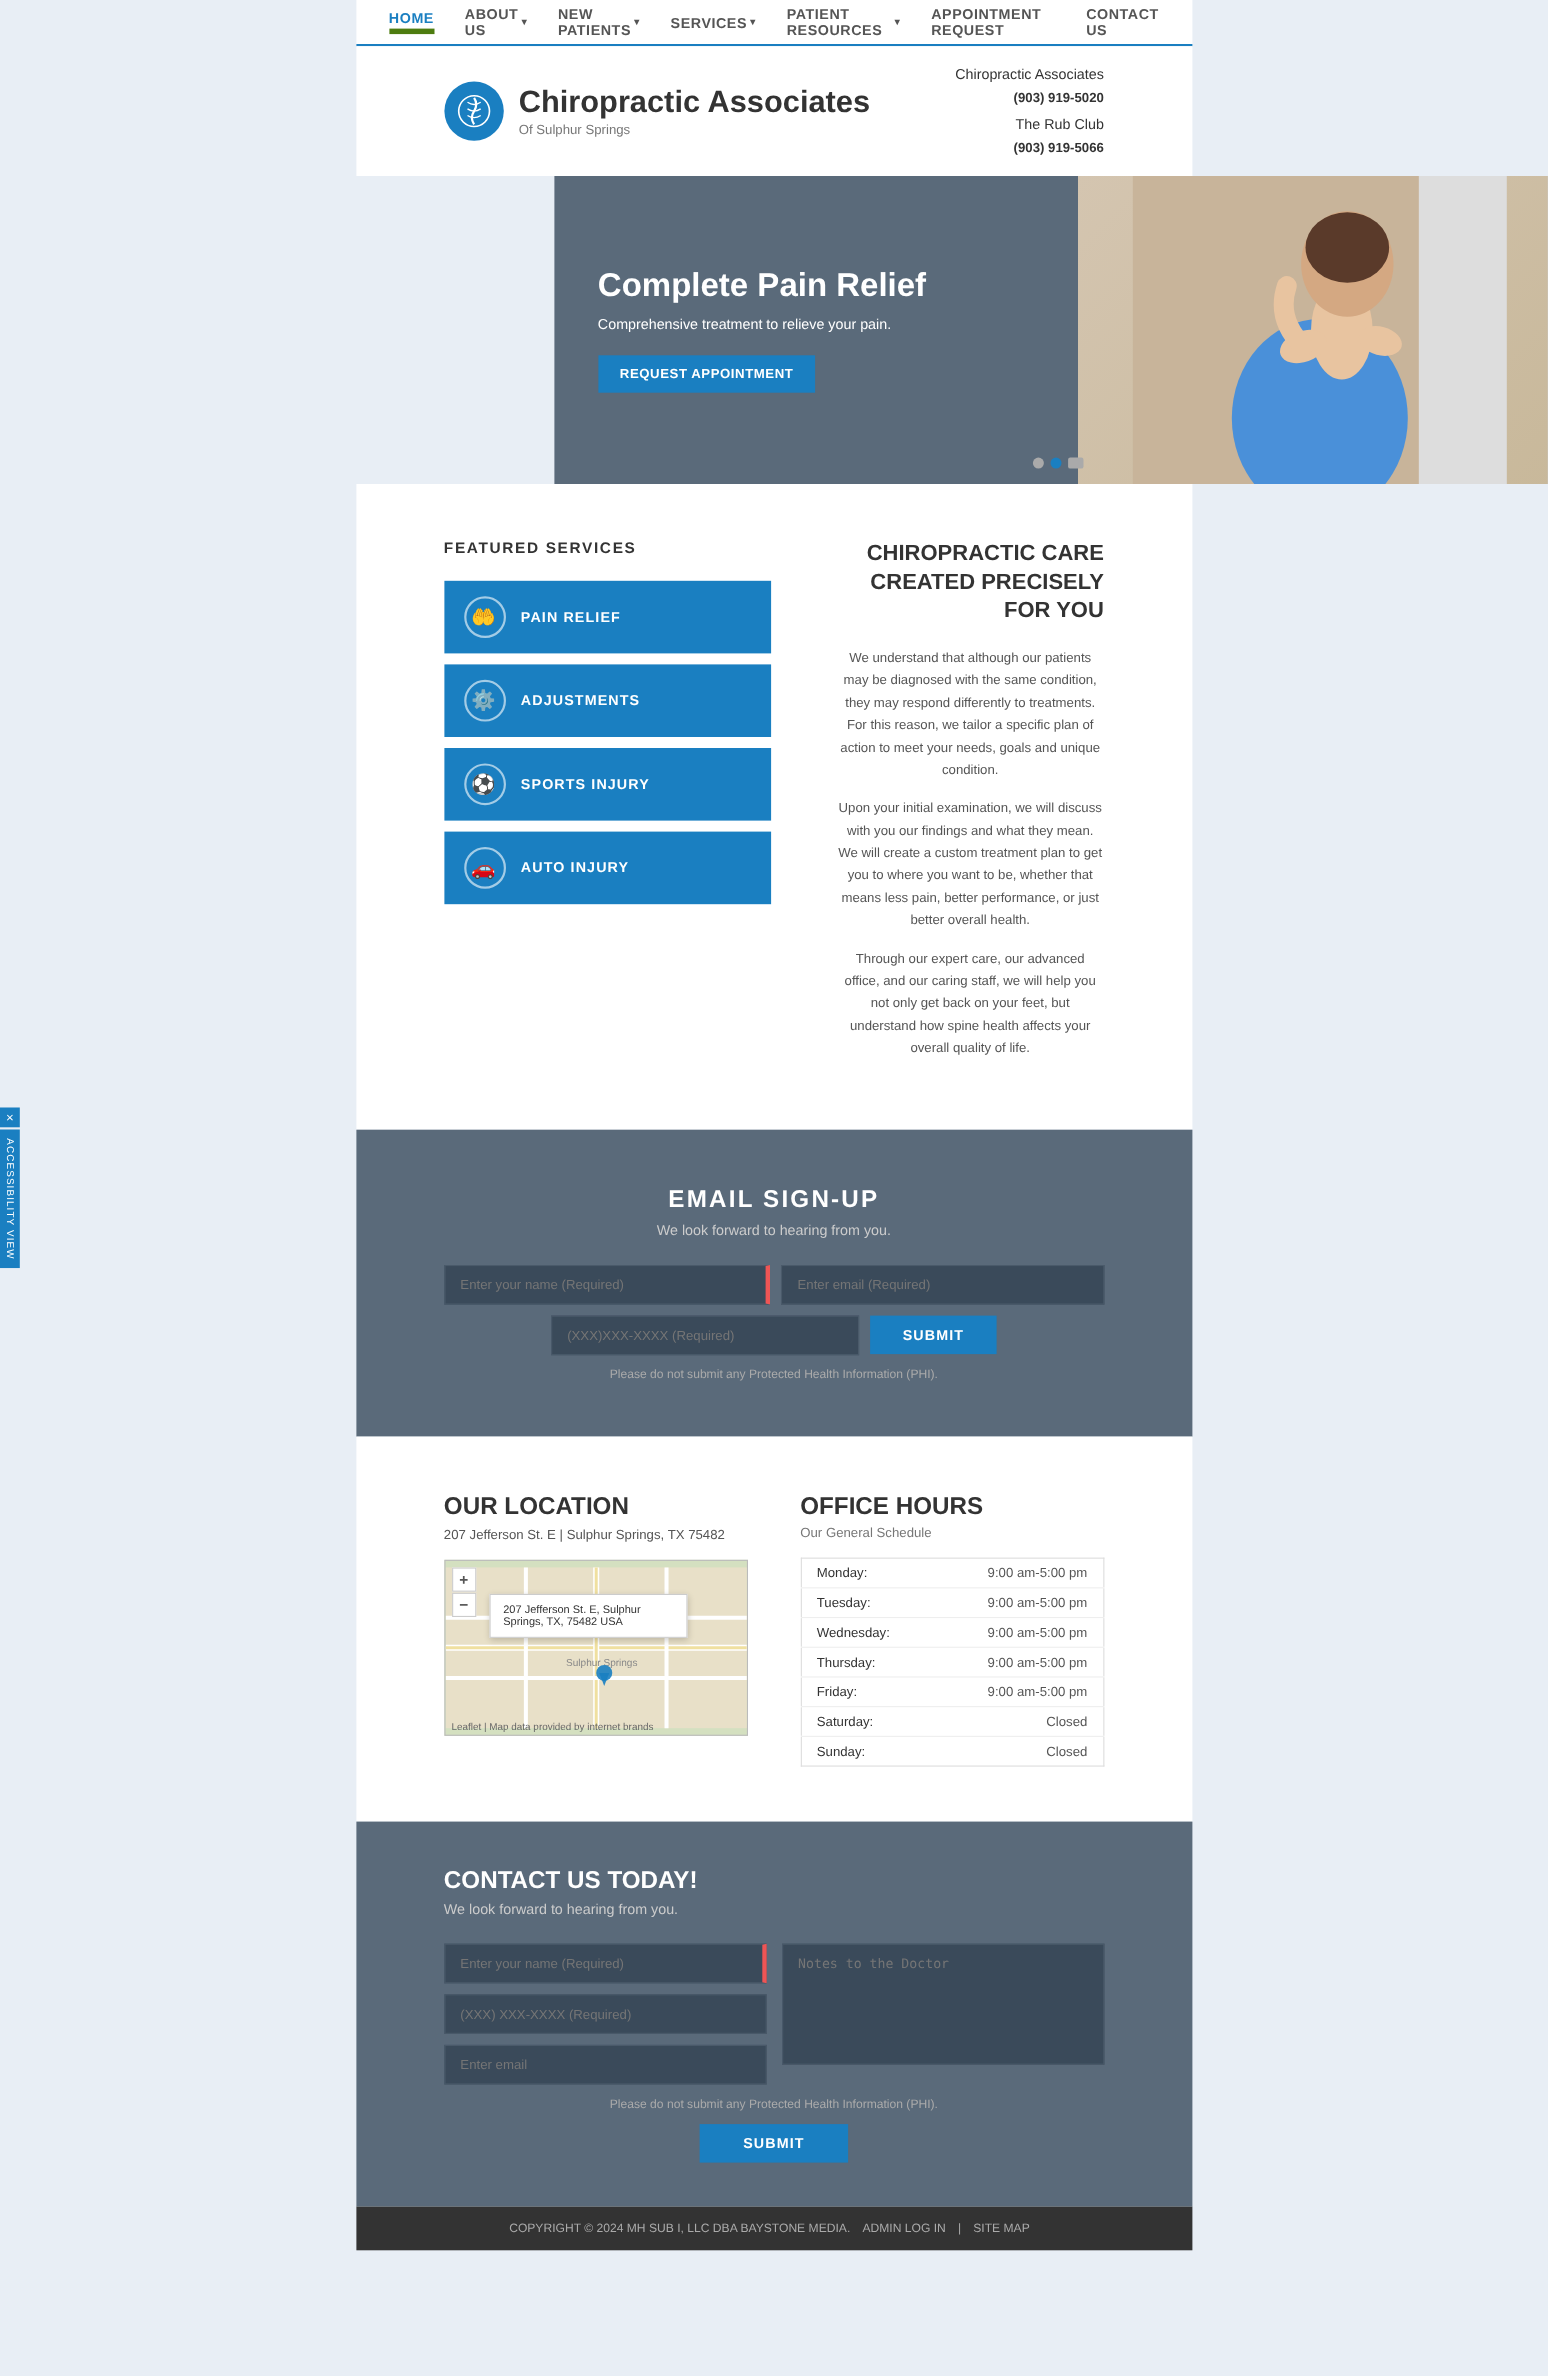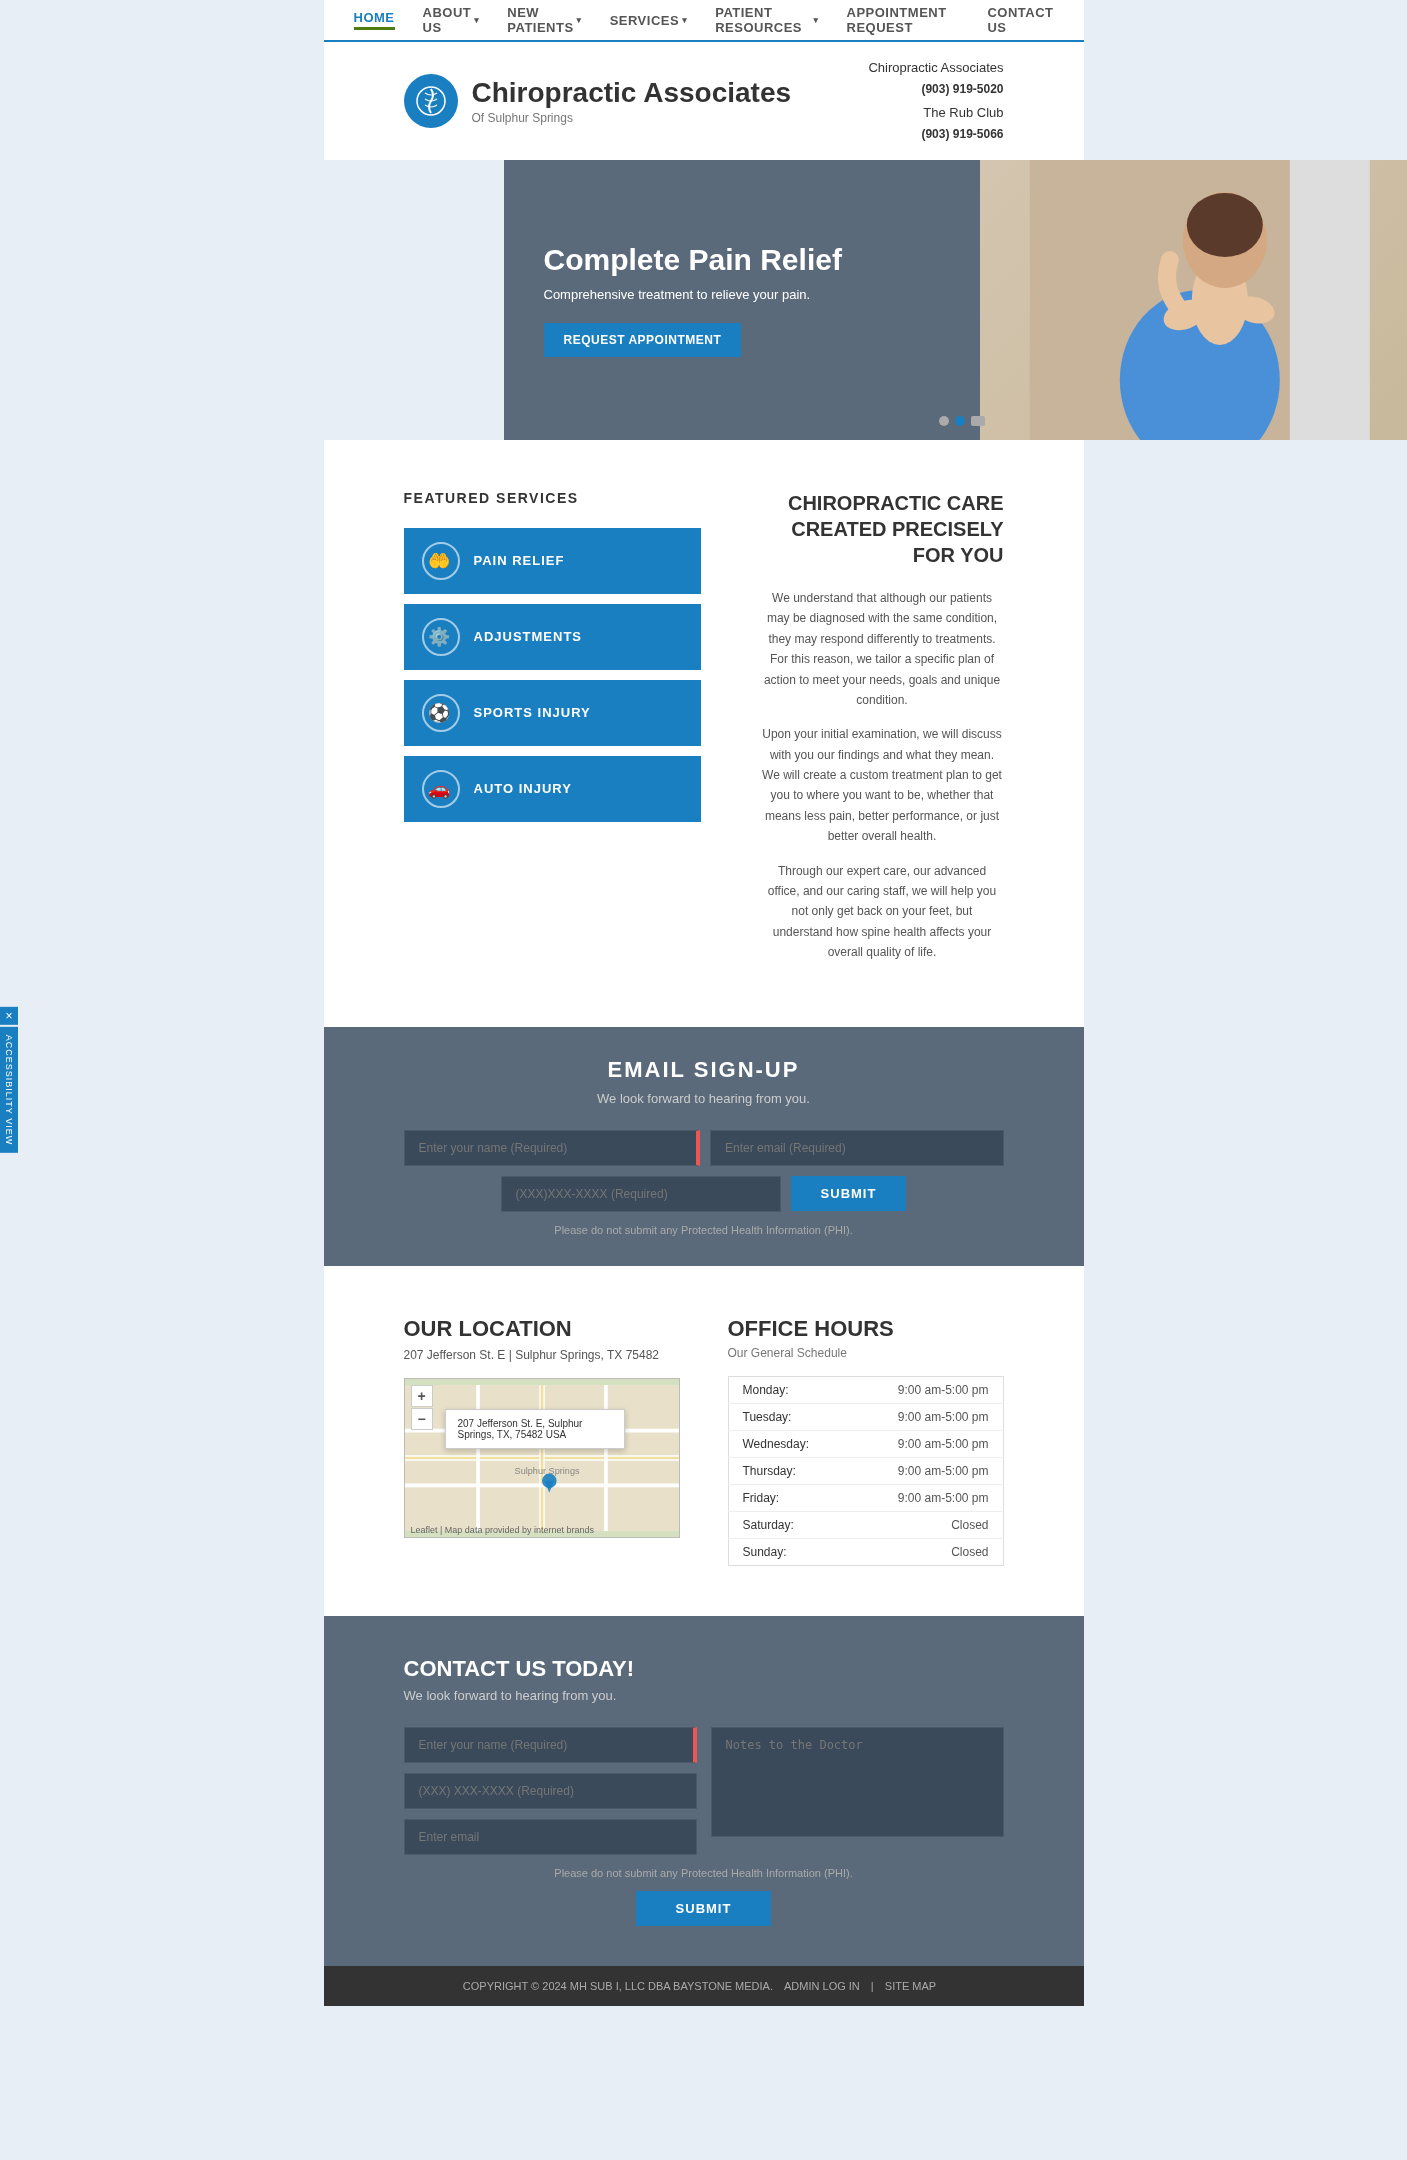--- a/index.html
+++ b/index.html
@@ -20,21 +20,21 @@
       text-decoration: none;
       font-size: 13px;
       font-weight: 600;
       color: #555;
       text-transform: uppercase;
       letter-spacing: 0.5px;
       display: flex;
       align-items: center;
       gap: 3px;
     }
-    .top-nav a.active { color: #1a7fc1; border-bottom: 3px solid #4d7c0f; padding-bottom: 2px; }
+    .top-nav a.active { color: #1a7fc1; border-bottom: 5px solid #4d7c0f; padding-bottom: 2px; }
     .nav-arrow { font-size: 9px; }
 
     
     .site-header {
       background: #fff;
       display: flex;
       align-items: center;
       justify-content: space-between;
       padding: 14px 80px;
     }
@@ -161,21 +161,21 @@
       font-size: 12px;
       color: #555;
       line-height: 1.7;
       margin-bottom: 14px;
       text-align: center;
     }
 
     
     .email-signup {
       background: #5a6a7a;
-      padding: 30px 80px;
+      padding: 50px 80px;
       text-align: center;
       max-width: 760px;
       margin: 0 auto;
     }
     .email-title {
       font-size: 22px;
       font-weight: bold;
       letter-spacing: 2px;
       text-transform: uppercase;
       color: #fff;

